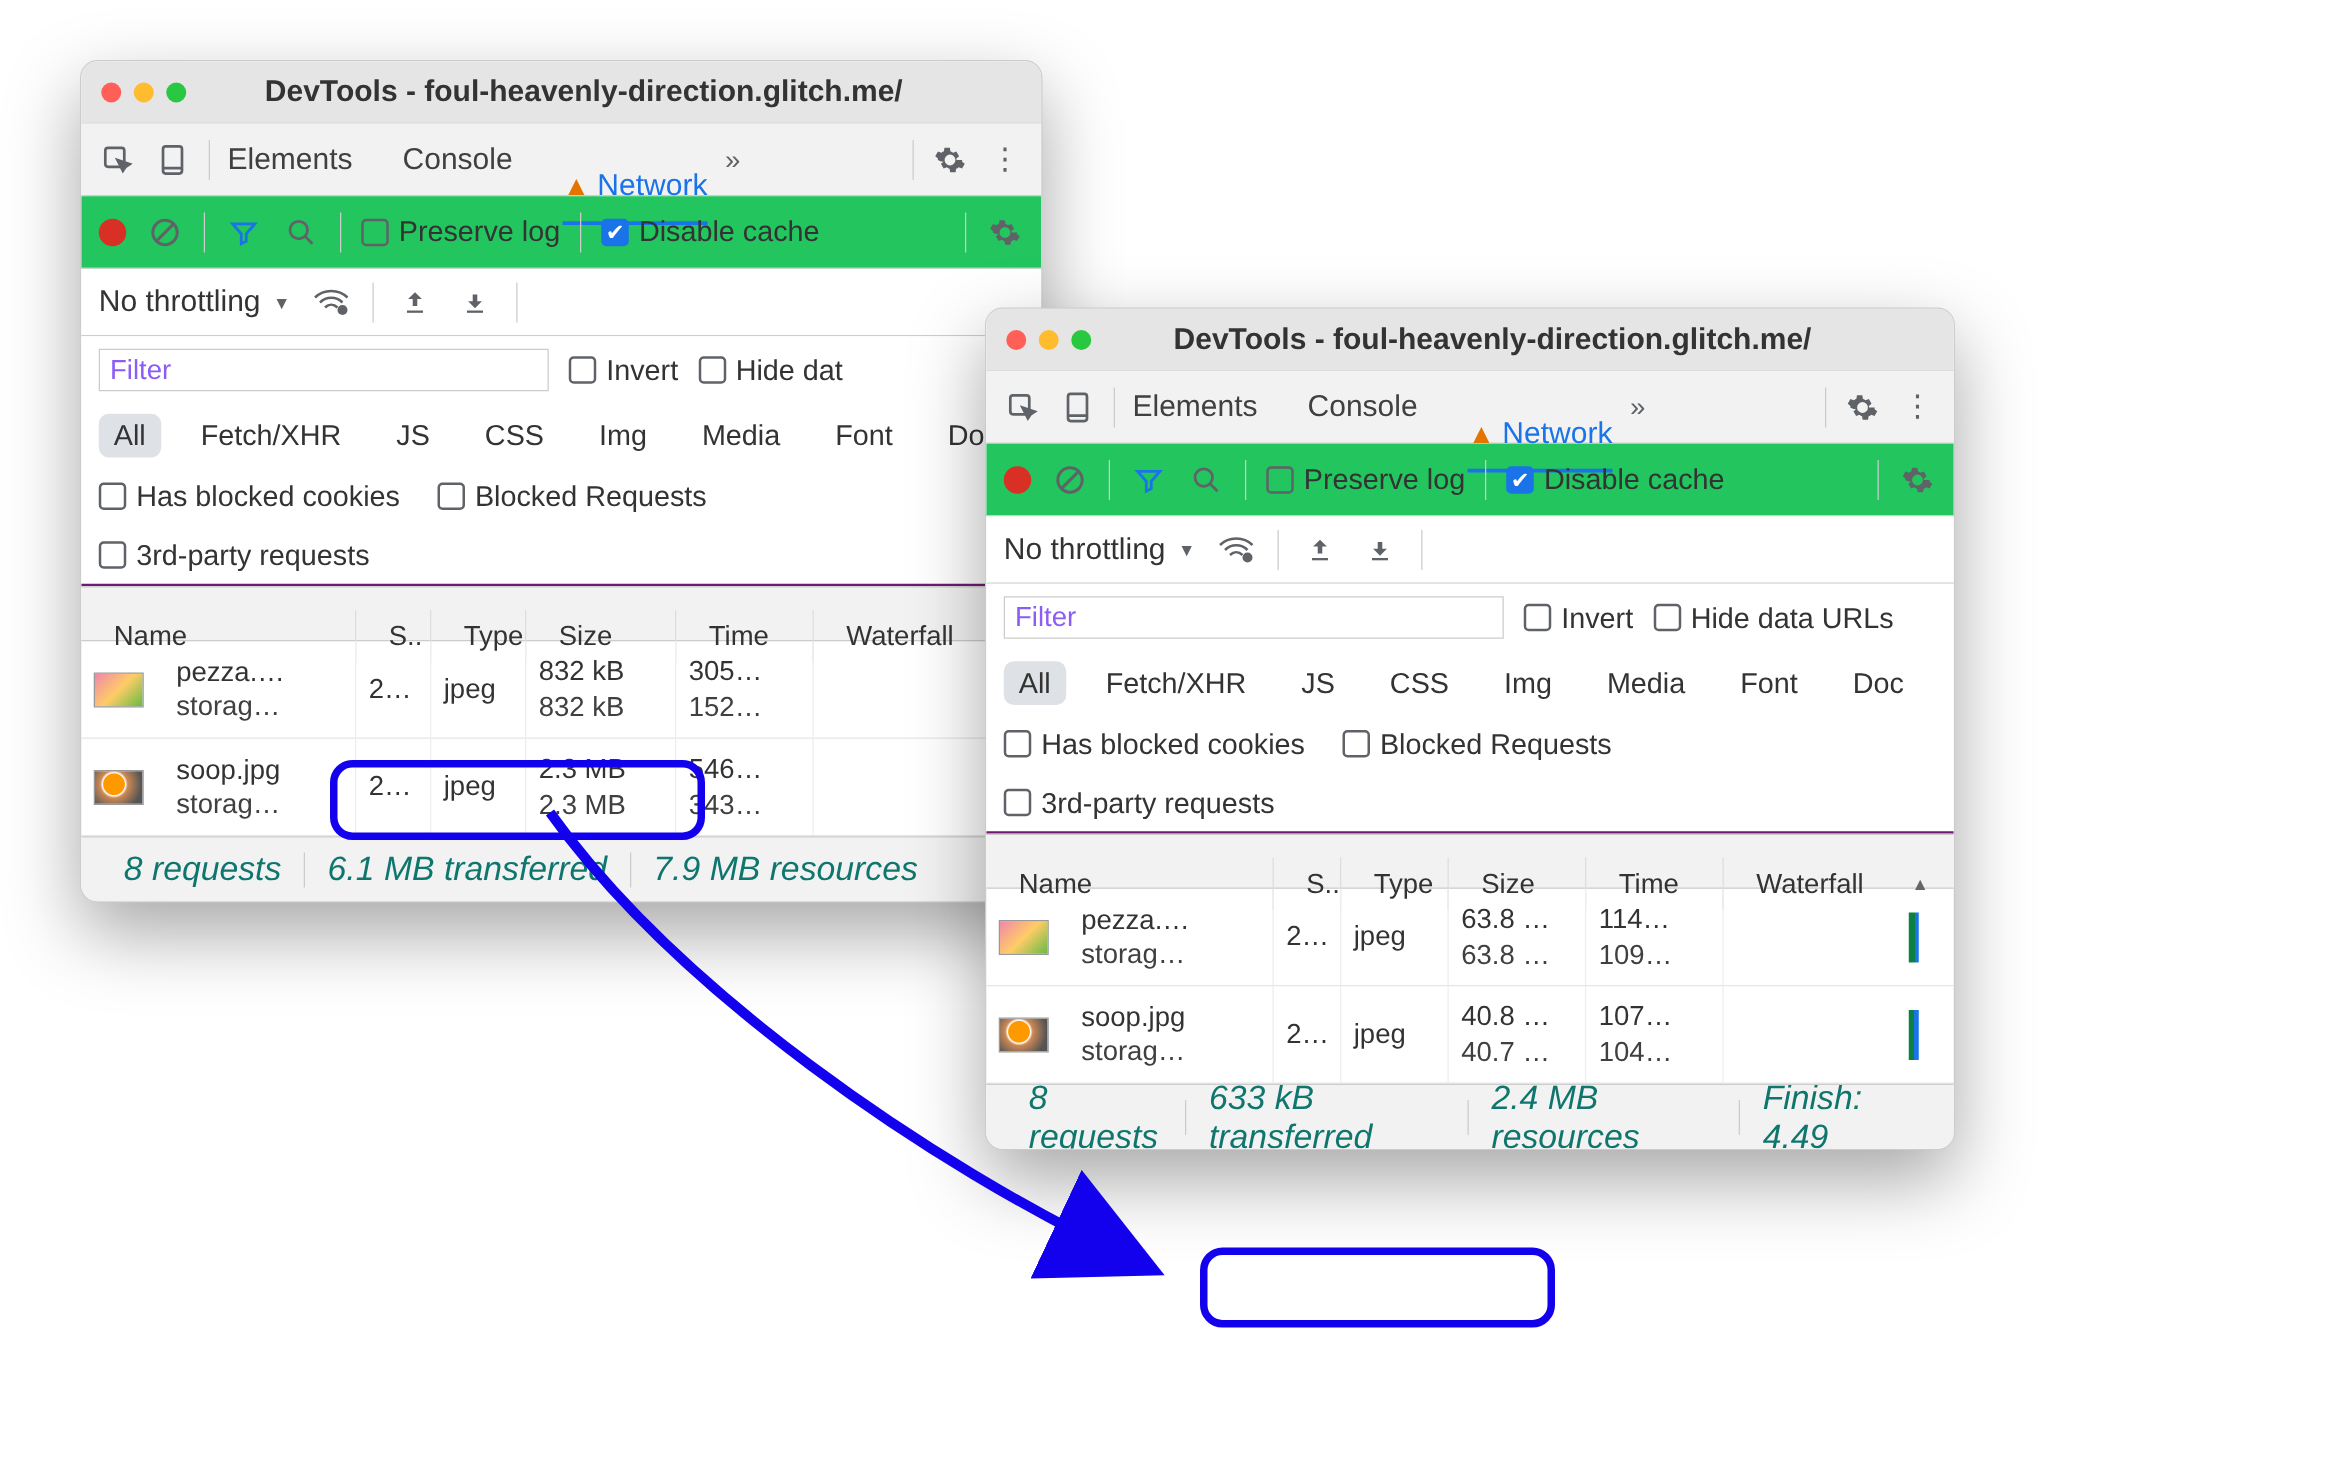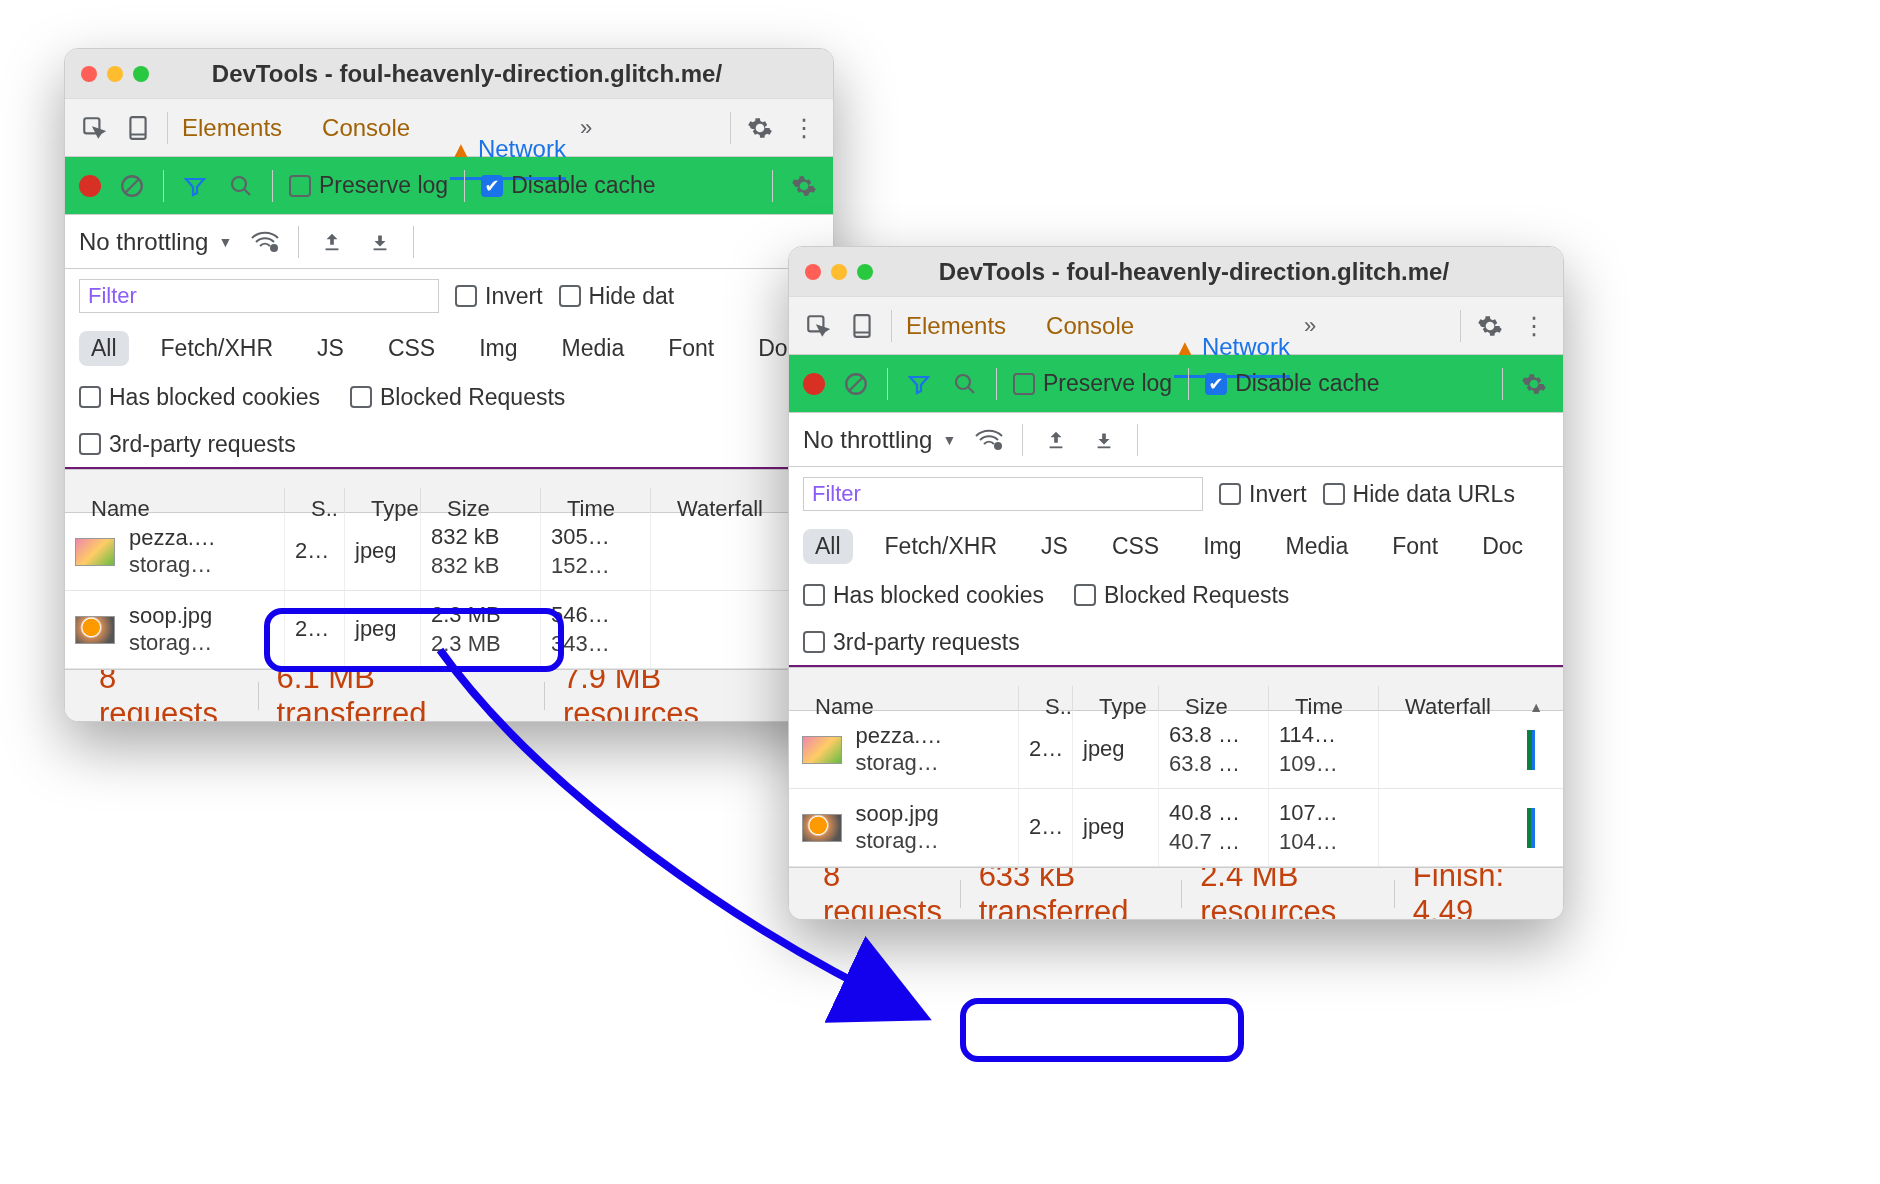--- a/index.html
+++ b/index.html
@@ -47,21 +47,21 @@
     align-items: center;
     height: 58px;
     border-bottom: 1px solid #ccc;
     padding: 0 14px;
     gap: 14px;
     background: #f2f2f2;
   }
   .icon { display: inline-flex; align-items: center; justify-content: center; width: 30px; height: 30px; color: #5f6368; }
   .vsep { width: 1px; height: 32px; background: #ccc; }
   .tabs { display: flex; gap: 40px; align-items: center; }
-  .tab { color: #a16207; font-size: 24px; cursor: pointer; padding-bottom: 14px; margin-bottom: -15px;}
+  .tab { color: #404040; font-size: 24px; cursor: pointer; padding-bottom: 14px; margin-bottom: -15px;}
   .tab.active { color: #1a73e8; border-bottom: 3px solid #1a73e8; margin-top: 44px; }
   .tab.active .tablabel { color: #1a73e8; }
   .warn { color: #e37400; margin-right: 6px; font-size: 22px;}
   .more { font-size: 22px; color: #5f6368; }
 
   
   .toolbar {
     display: flex;
     align-items: center;
     height: 58px;
@@ -154,42 +154,43 @@
   .sorttri { font-size: 14px; color: #666;}
 
   .tablerow {
     display: grid;
     height: 78px;
     border-bottom: 1px solid #e5e5e5;
     font-size: 22px;
   }
   .td { padding: 4px 10px; border-right: 1px solid #eee; display: flex; flex-direction: column; justify-content: center; overflow: hidden;}
   .td.last { border-right: none; }
-  .name-cell { flex-direction: row; align-items: center; gap: 14px;}
+  .name-cell { flex-direction: row; align-items: center; gap: 26px;}
   .thumb { width: 40px; height: 28px; border: 1px solid #999; background: linear-gradient(135deg,#e8a,#fc6,#6b4); flex-shrink: 0;}
   .thumb.soup { background: radial-gradient(circle at 40% 40%, #f90 30%, #fff 33%, #c85 40%, #555 80%); }
   .namestack { display: flex; flex-direction: column; line-height: 1.2; width: 150px; overflow: hidden;}
   .subtle { color: #404040; }
   .cellstack { line-height: 1.3; }
   .wfbar { width: 8px; height: 40px; display: inline-block; margin-left: auto; margin-right: 18px;}
   .wfbar.a { background: linear-gradient(to right, #0b8043 60%, #1a73e8 60%); }
   .wfbar.b { background: linear-gradient(to right, #0b8043 50%, #1a73e8 50%); }
 
   
   .statusbar {
     display: flex;
     align-items: center;
     height: 52px;
     padding: 0 16px;
     gap: 0;
     background: #f2f2f2;
     border-top: 1px solid #ccc;
-    color: #c2410c;
-    font-size: 31px;
+    color: #0f766e;
+    font-size: 27px;
     overflow: hidden;
+    font-style: italic;
   }
   .stat { padding: 0 18px; }
   .statsep { width: 1px; height: 28px; background: #ccc; }
 
   
   .highlight {
     position: absolute;
     border: 6px solid #1300ec;
     border-radius: 18px;
     pointer-events: none;

